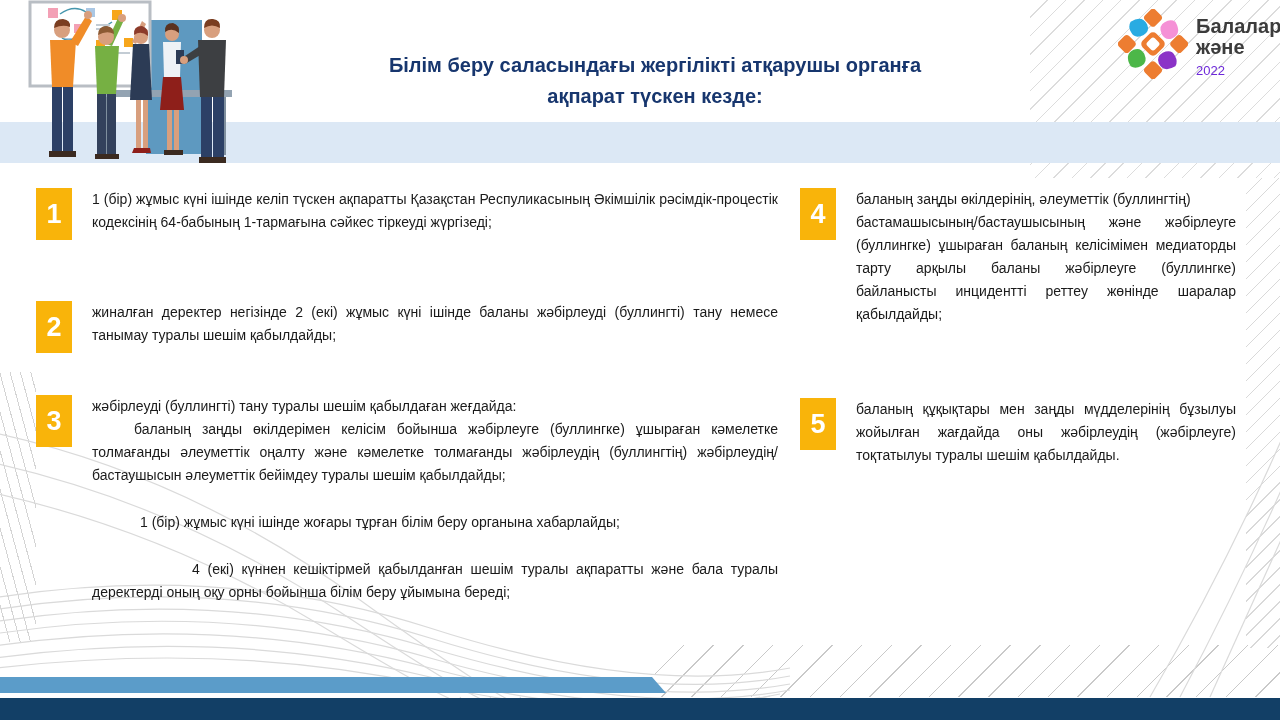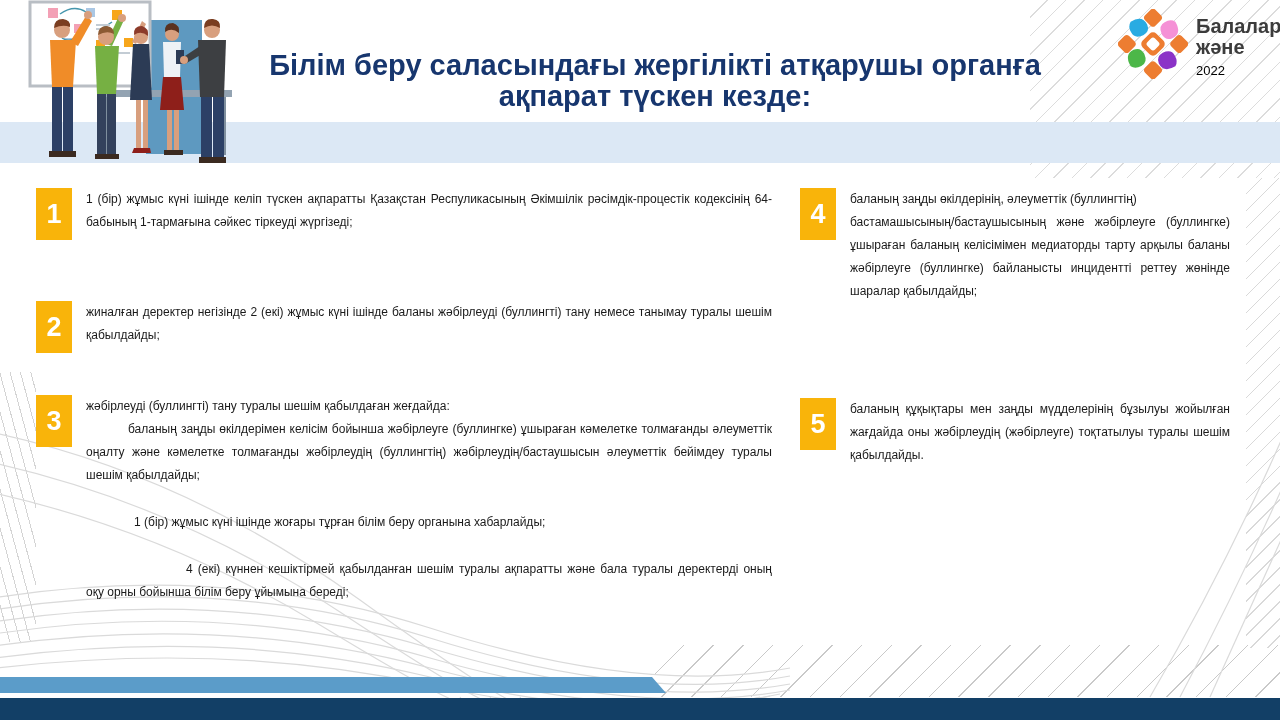--- a/index.html
+++ b/index.html
@@ -28,36 +28,36 @@
   }
   .band{
     position:absolute; left:0; top:122px; width:100%; height:41px;
     background:#dce8f5; z-index:1;
   }
   .swirls{position:absolute; left:0; top:0; z-index:2; pointer-events:none;}
   
   .title{
     position:absolute; left:260px; top:50px; width:790px; z-index:3;
     text-align:center; color:#17366e; font-weight:bold;
-    font-size:29px; line-height:31px;
+    font-size:20px; line-height:31px;
   }
   
   .logo{position:absolute; left:1118px; top:6px; z-index:3; display:flex; align-items:center;}
   .logo-text{margin-left:8px; margin-top:10px; color:#3c3c3c; font-weight:bold; font-size:20px; line-height:21px;}
-  .logo-year{font-weight:normal; color:#000000; font-size:13px; margin-top:2px;}
+  .logo-year{font-weight:normal; color:#6d28d9; font-size:13px; margin-top:2px;}
   
   .illus{position:absolute; left:0; top:0; z-index:3;}
   
   .item{position:absolute; display:flex; align-items:flex-start; z-index:4;}
   .badge{
     width:36px; height:52px; background:#f9b40a; color:#ffffff; flex:0 0 36px;
     font-weight:bold; font-size:27px; display:flex; align-items:center; justify-content:center;
   }
   .itext{
-    margin-left:14px; font-size:12px; line-height:23px; text-align:justify;
+    margin-left:20px; font-size:14px; line-height:23px; text-align:justify;
   }
   .col-l .itext{width:686px;}
   .col-r .itext{width:380px;}
   .itext p{margin:0;}
   .ind1{text-indent:42px;}
   .ind2{text-indent:48px; margin-top:24px !important;}
   .ind3{text-indent:100px; margin-top:24px !important;}
   
   .footer-blue{
     position:absolute; left:0; top:677px; width:666px; height:16px; z-index:5;

